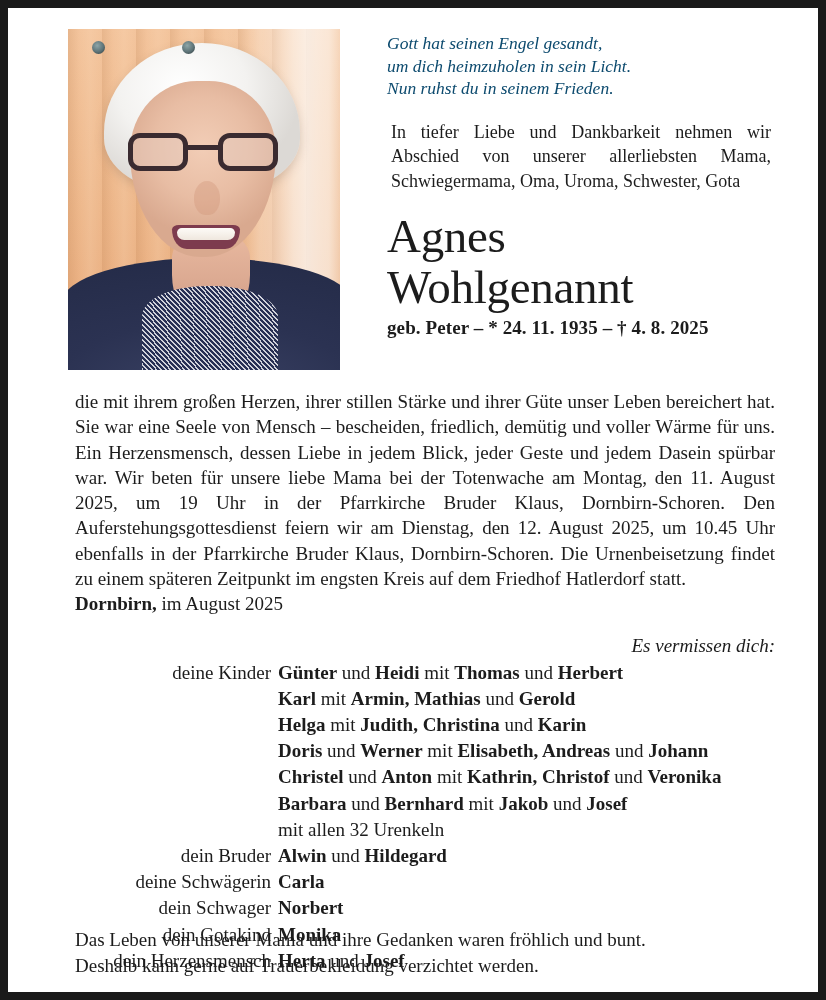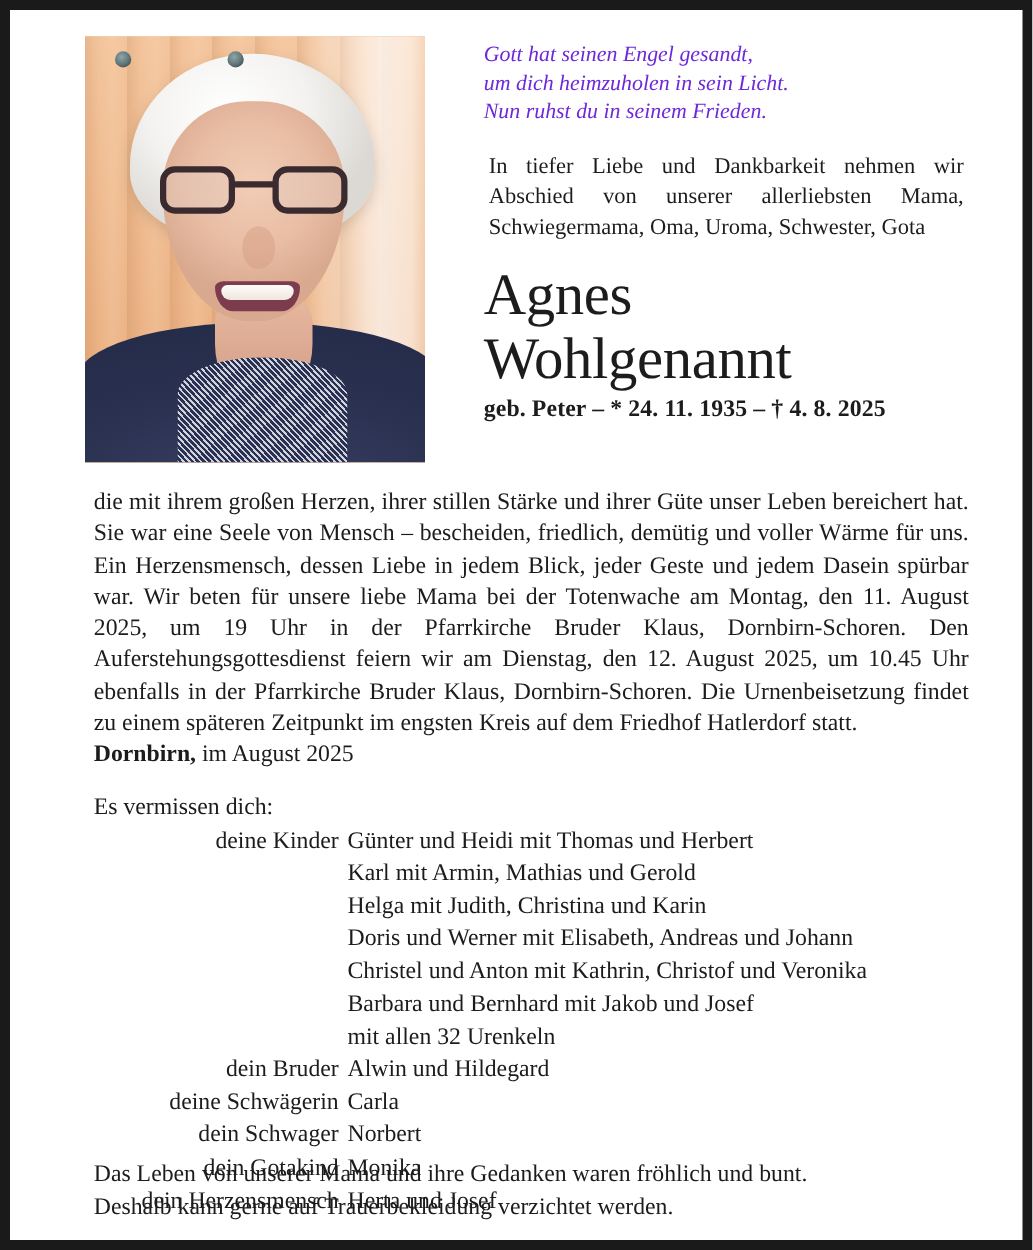--- a/index.html
+++ b/index.html
@@ -187,21 +187,21 @@
   .right-col {
     position: absolute;
     left: 379px;
     top: 24px;
     width: 388px;
   }
   .verse {
     font-style: italic;
     font-size: 17.5px;
     line-height: 22.6px;
-    color: #6d28d9;
+    color: #0c4a6e;
     margin: 0 0 20px 0;
   }
   .verse div { white-space: nowrap; }
 
   .intro {
     font-size: 18px;
     line-height: 24.5px;
     text-align: justify;
     margin: 4px;
   }
@@ -244,38 +244,39 @@
   }
   .place-line b { font-weight: bold; }
 
   
   .mourners {
     margin-top: 17px;
     font-size: 19px;
     line-height: 26.2px;
   }
   .mourn-center {
-    text-align: left;
+    text-align: right;
+    font-style: italic;
   }
   
   .mourn-row {
     display: flex;
     white-space: nowrap;
   }
   .mourn-row .rel {
     width: 196px;
     text-align: right;
     padding-right: 7px;
     flex: 0 0 auto;
   }
   .mourn-row .nm {
     flex: 1 1 auto;
     text-align: left;
   }
-  .mourn-row b { font-weight: normal; }
+  .mourn-row b { font-weight: bold; }
 
   .closing {
     position: absolute;
     left: 67px;
     bottom: 14px;
     width: 700px;
     font-size: 19px;
     line-height: 25.5px;
   }
   .closing div { white-space: nowrap; }

